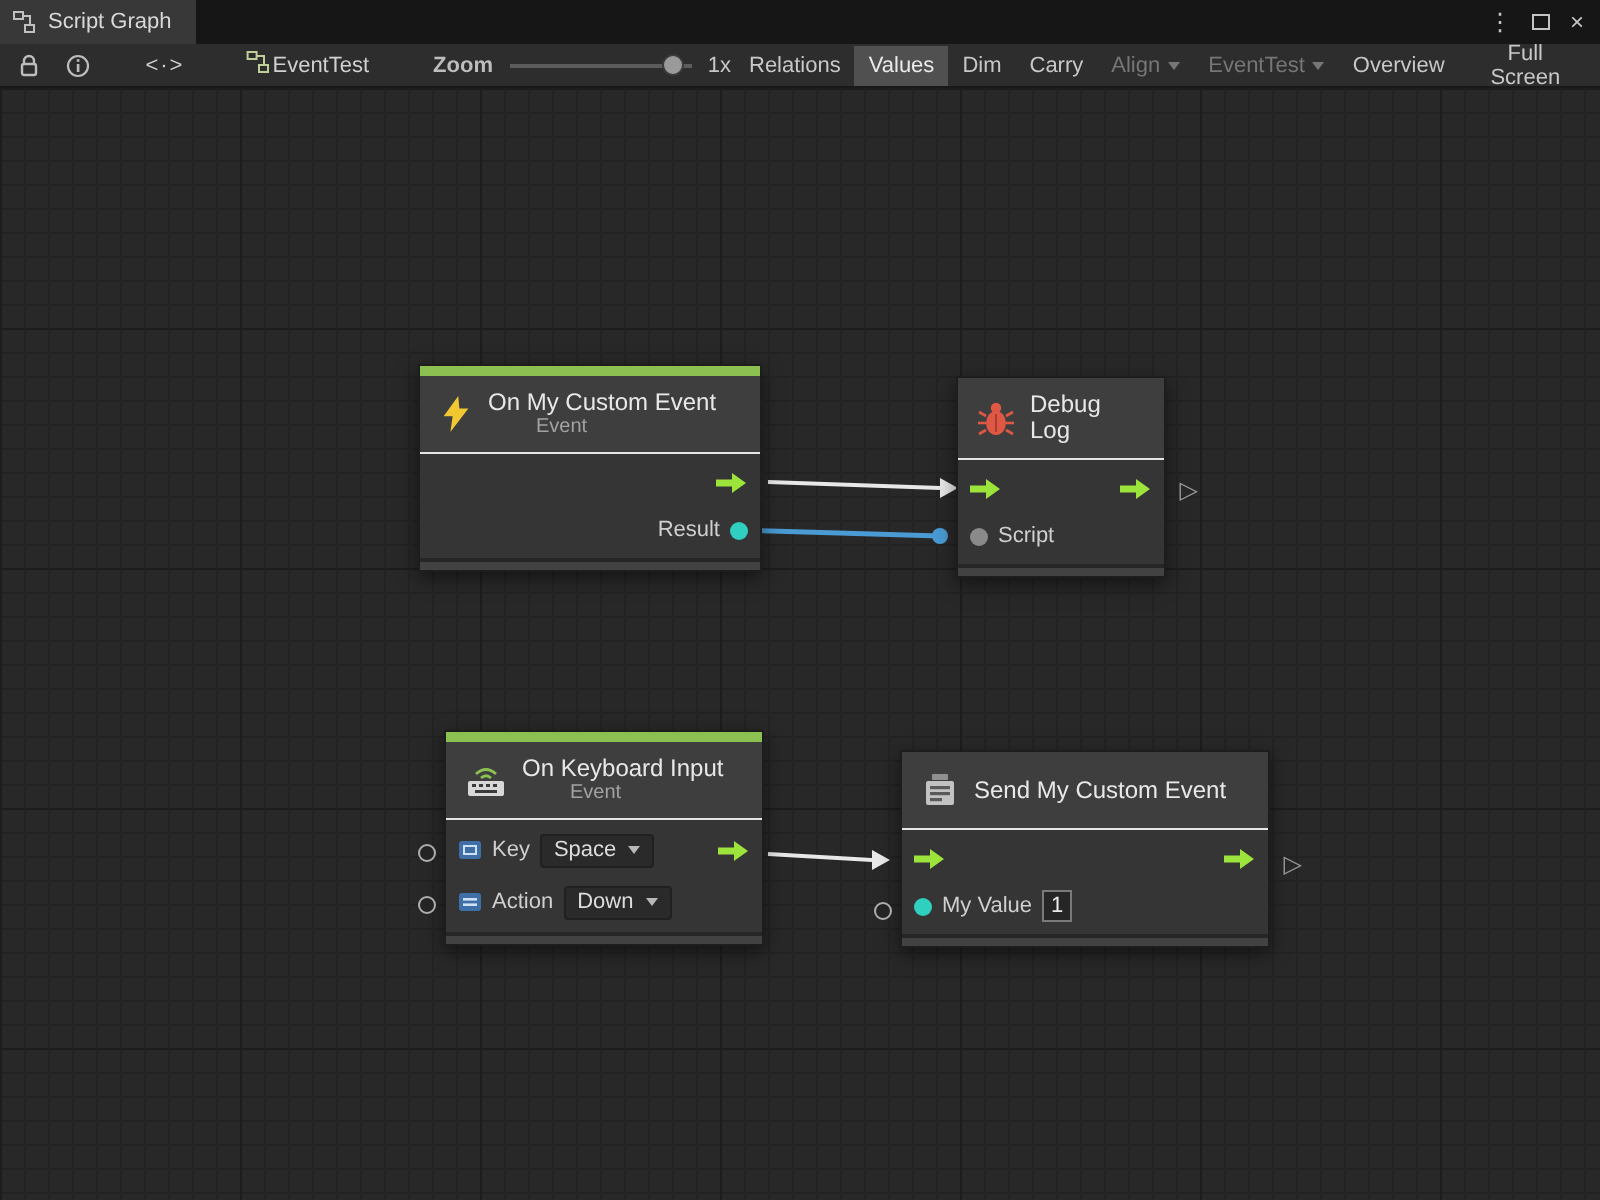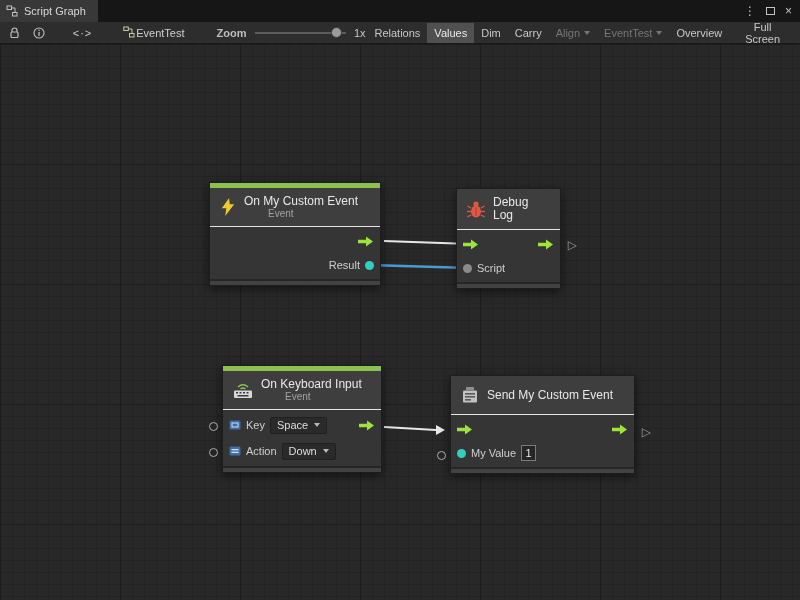--- a/index.html
+++ b/index.html
@@ -200,21 +200,21 @@
           </span>
         </div>
         <div class="prow end">
           <span class="plabel">Result</span>
           <span class="dot teal"></span>
         </div>
       </div>
       <div class="nfooter"></div>
     </div>
 
-    <div class="node" style="left:456px; top:144px; width:105px;">
+    <div class="node" style="left:478px; top:144px; width:105px;">
       <div class="nheader twoline">
         <span class="nicon">
           <svg width="20" height="20" viewBox="0 0 20 20">
             <circle cx="10" cy="5" r="2.6" fill="#df5844"></circle>
             <ellipse cx="10" cy="12.5" rx="5" ry="6" fill="#df5844"></ellipse>
             <line x1="5" y1="9" x2="1.5" y2="7" stroke="#df5844" stroke-width="1.3"></line>
             <line x1="5" y1="12.5" x2="1" y2="12.5" stroke="#df5844" stroke-width="1.3"></line>
             <line x1="5" y1="16" x2="1.5" y2="18" stroke="#df5844" stroke-width="1.3"></line>
             <line x1="15" y1="9" x2="18.5" y2="7" stroke="#df5844" stroke-width="1.3"></line>
             <line x1="15" y1="12.5" x2="19" y2="12.5" stroke="#df5844" stroke-width="1.3"></line>

